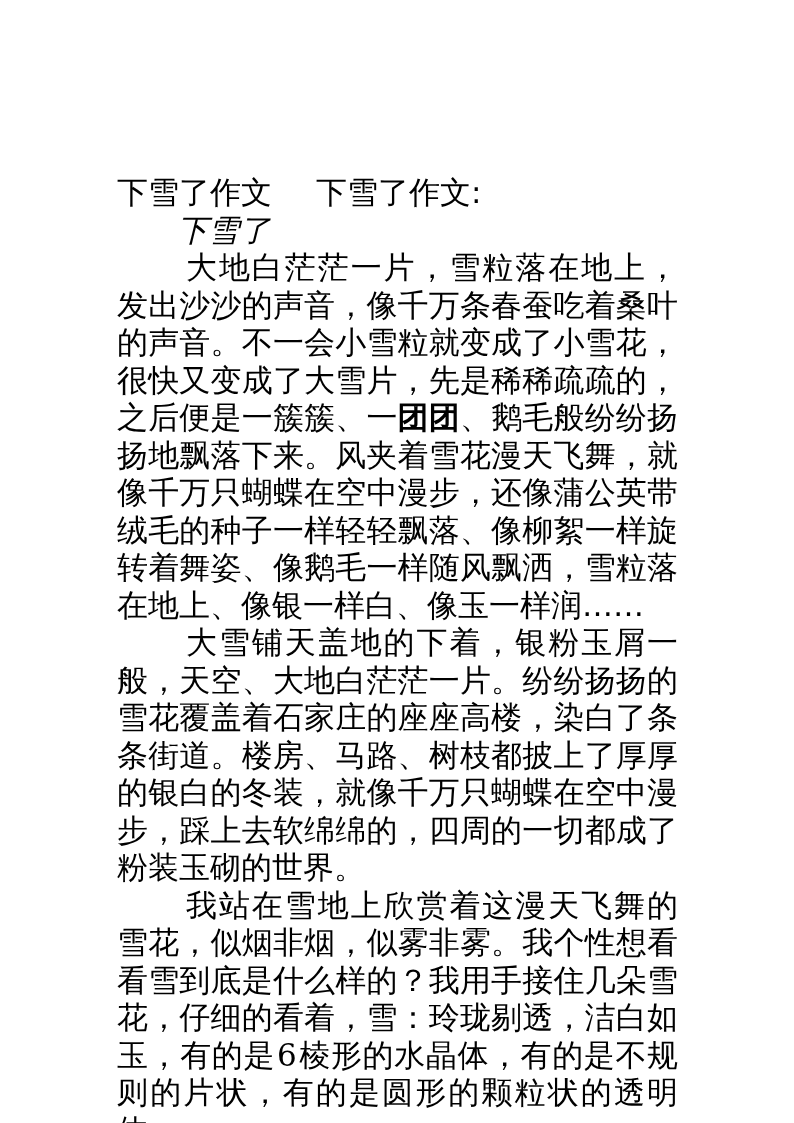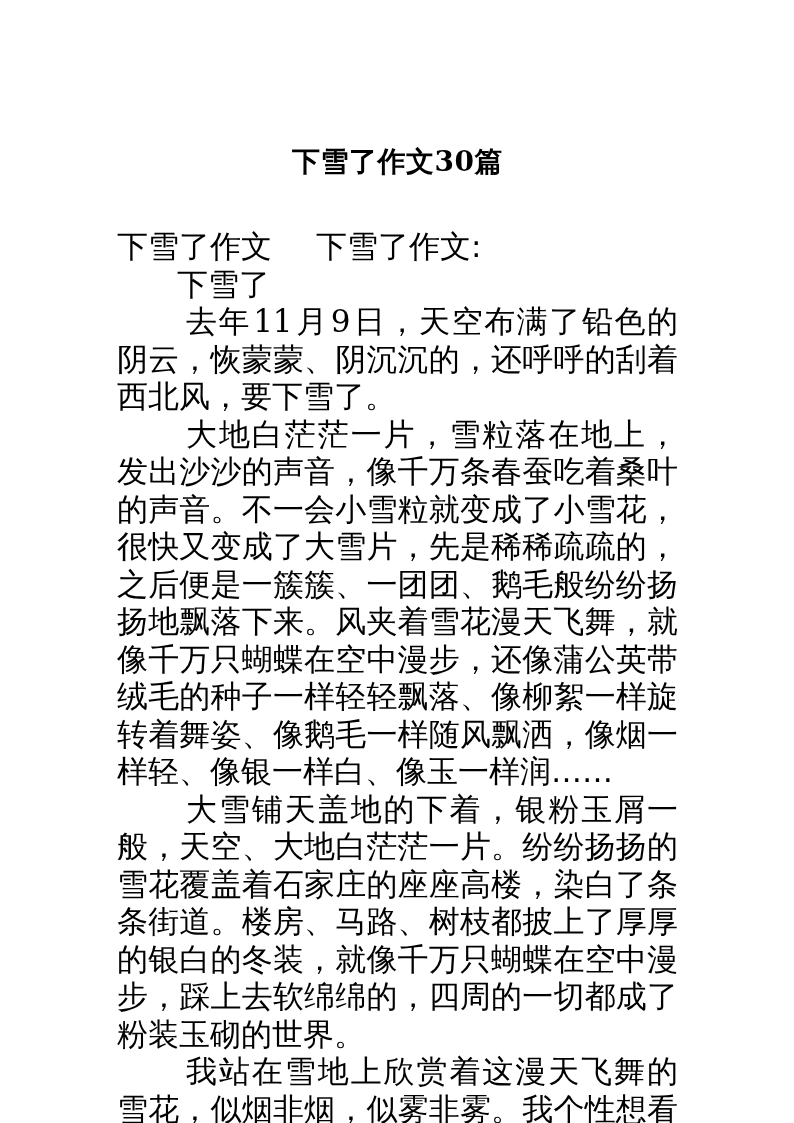--- a/index.html
+++ b/index.html
@@ -50,53 +50,52 @@
     text-justify: inter-character;
     text-align-last: left;
     word-break: break-all;
     letter-spacing: 0px;
   }
   p.indent {
     text-indent: 69px;
   }
   p.indent-small {
     text-indent: 60px;
+    font-style: italic;
   }
   .gap-word {
     display: inline-block;
     width: 44px;
   }
   
   .fallback-run {
     font-family: "DejaVu Sans", sans-serif;
-    font-weight: normal;
+    font-weight: bold;
   }
   .latin {
     font-family: "DejaVu Serif", "Liberation Serif", serif;
     padding: 0 2px;
   }
 </style>
 </head>
 <body>
 
 <div class="page">
 
   <div class="doc-body">
 
-    <h1 class="doc-title">下雪了作文30篇</h1>
 
     <div class="spacer-after-title"></div>
 
     <p class="para"><span>下雪了作文</span><span class="gap-word"></span><span>下雪了作文:</span></p>
 
     <p class="para indent-small">下雪了</p>
 
-    <p class="para indent">去年<span class="latin">11</span>月<span class="latin">9</span>日，天空布满了铅色的阴云，恢蒙蒙、阴沉沉的，还呼呼的刮着西北风，要下雪了。</p>
 
-    <p class="para indent"><span>大地白茫茫一片，雪粒落在地上，发出沙沙的声音，像千万条春蚕吃着桑叶的声音。不一会小雪粒就变成了小雪花，很快又变成了大雪片，先是稀稀疏疏的，之后便是一簇簇、一</span><span class="fallback-run">团团</span><span>、鹅毛般纷纷扬扬地飘落下来。风夹着雪花漫天飞舞，就像千万只蝴蝶在空中漫步，还像蒲公英带绒毛的种子一样轻轻飘落、像柳絮一样旋转着舞姿、像鹅毛一样随风飘洒，像烟一样轻、像银一样白、像玉一样润……</span></p>
+    <p class="para indent"><span>大地白茫茫一片，雪粒落在地上，发出沙沙的声音，像千万条春蚕吃着桑叶的声音。不一会小雪粒就变成了小雪花，很快又变成了大雪片，先是稀稀疏疏的，之后便是一簇簇、一</span><span class="fallback-run">团团</span><span>、鹅毛般纷纷扬扬地飘落下来。风夹着雪花漫天飞舞，就像千万只蝴蝶在空中漫步，还像蒲公英带绒毛的种子一样轻轻飘落、像柳絮一样旋转着舞姿、像鹅毛一样随风飘洒，雪粒落在地上、像银一样白、像玉一样润……</span></p>
 
     <p class="para indent">大雪铺天盖地的下着，银粉玉屑一般，天空、大地白茫茫一片。纷纷扬扬的雪花覆盖着石家庄的座座高楼，染白了条条街道。楼房、马路、树枝都披上了厚厚的银白的冬装，就像千万只蝴蝶在空中漫步，踩上去软绵绵的，四周的一切都成了粉装玉砌的世界。</p>
 
     <p class="para indent">我站在雪地上欣赏着这漫天飞舞的雪花，似烟非烟，似雾非雾。我个性想看看雪到底是什么样的？我用手接住几朵雪花，仔细的看着，雪：玲珑剔透，洁白如玉，有的是<span class="latin">6</span>棱形的水晶体，有的是不规则的片状，有的是圆形的颗粒状的透明体……</p>
 
   </div>
 
 </div>
 
 </body></html>

